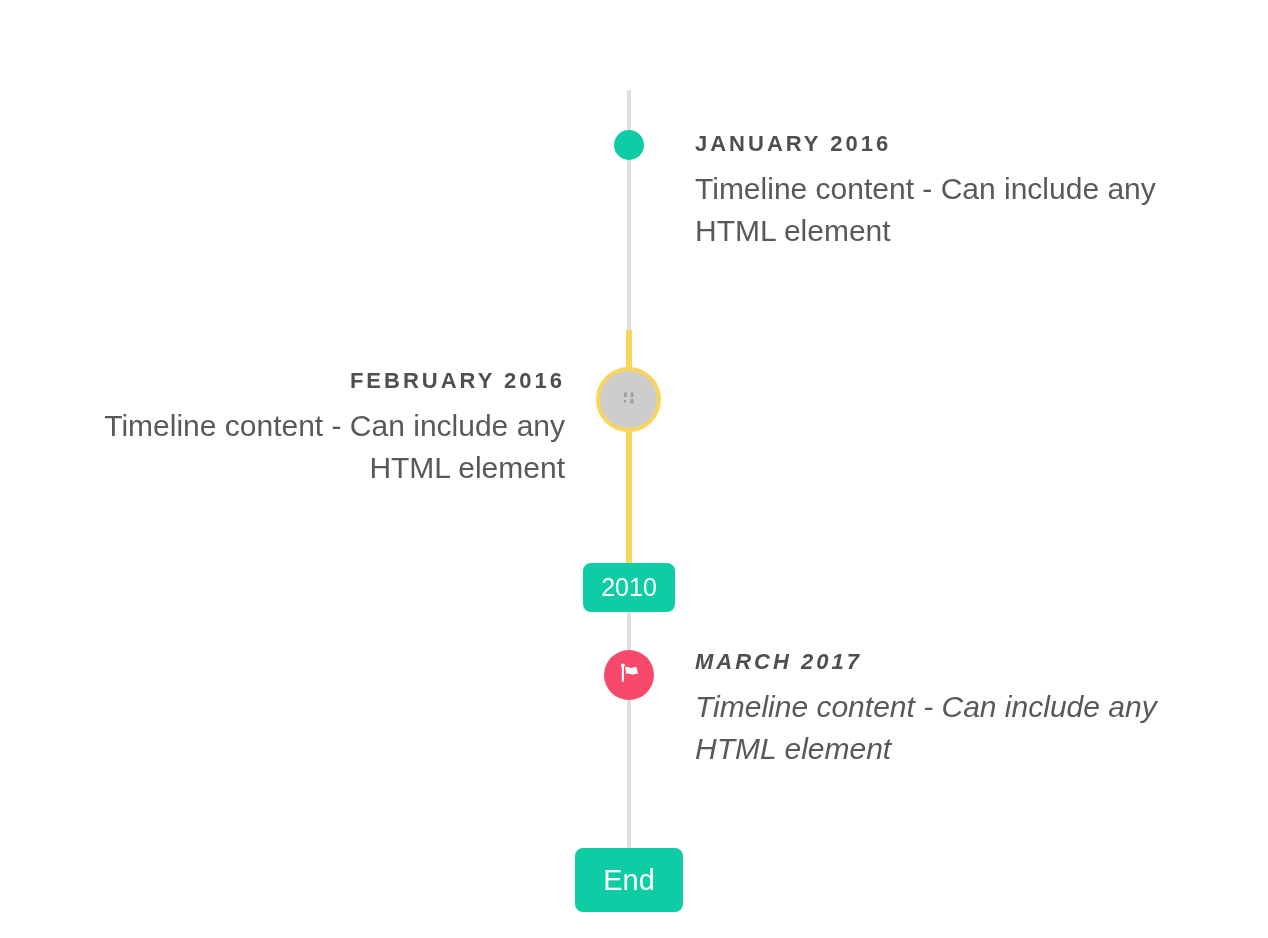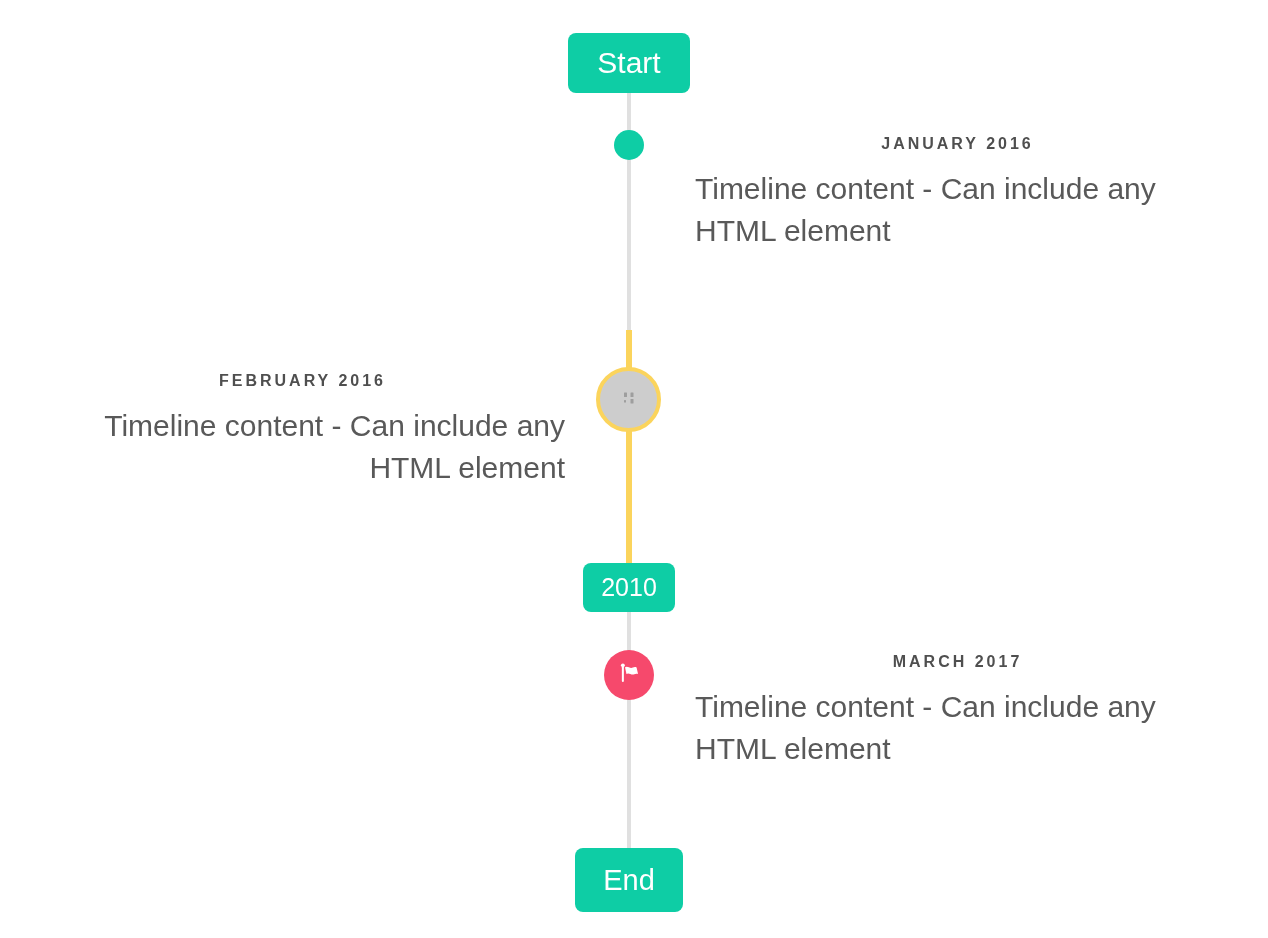--- a/index.html
+++ b/index.html
@@ -84,50 +84,46 @@
 
   
   .entry {
     position: absolute;
     width: 525px;
   }
   .entry.right { left: 695px; text-align: left; }
   .entry.left  { right: 703px; text-align: right; }
   .e-jan { top: 132px; }
   .e-feb { top: 369px; }
-  .e-mar { top: 650px; }
+  .e-mar { top: 650px; font-style: italic; }
 
   .entry .title {
     margin: 0;
-    font-size: 16px;
+    font-size: 22px;
     line-height: 24px;
     font-weight: bold;
     letter-spacing: 3px;
     color: var(--title_text);
-    text-align: center;
   }
   .entry .content {
     margin: 12px 0 0 0;
     font-size: 30px;
     line-height: 42px;
     font-weight: normal;
     color: var(--body_text);
   }
 </style>
 </head>
 <body>
 
 <div class="stage">
 
   <div class="tl-line"></div>
   <div class="tl-line-highlight"></div>
 
-  <div class="badge start">
-    <span>Start</span>
-  </div>
 
   <div class="marker-dot"></div>
 
   <section class="entry right e-jan">
     <h3 class="title">JANUARY 2016</h3>
     <p class="content">Timeline content - Can include any HTML element</p>
   </section>
 
   <div class="marker-image">
     <span>

